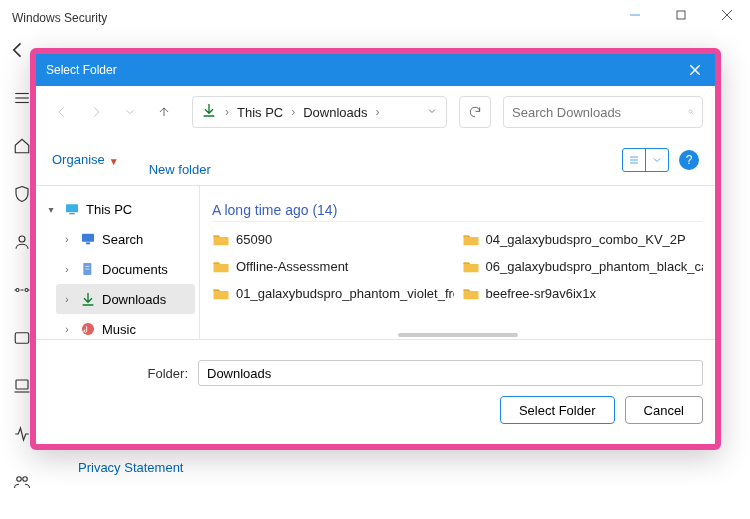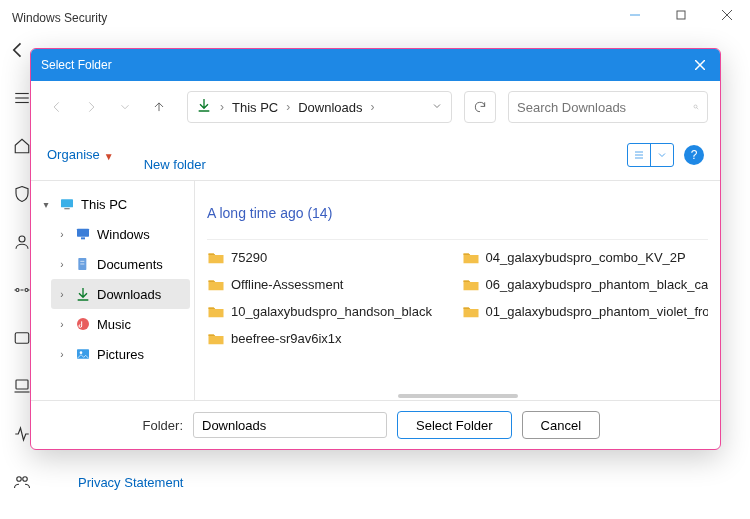--- a/index.html
+++ b/index.html
@@ -7,23 +7,23 @@
 .window-title-bar { height: 36px; display: flex; align-items: center; padding: 0 8px; background: #fff; position: relative; text-align: center; }
 .window-title { font-size: 12px; color: #333; padding-left: 4px; }
 .window-controls { position: absolute; right: 0; top: 0; display: flex; }
 .wc-btn { width: 46px; height: 30px; display: flex; align-items: center; justify-content: center; cursor: pointer; }
 .wc-btn svg { width: 10px; height: 10px; }
 .underlay-back { position: absolute; top: 40px; left: 8px; }
 .underlay-back svg { width: 20px; height: 20px; stroke: #333; }
 .underlay-sidebar { position: absolute; left: 0; top: 80px; width: 44px; display: flex; flex-direction: column; align-items: center; gap: 28px; padding-top: 8px; }
 .underlay-sidebar .ico { width: 20px; height: 20px; display:flex; align-items:center; justify-content:center; color:#333; }
 .underlay-sidebar svg { width: 18px; height: 18px; stroke: #333; fill: none; stroke-width:1.5; }
-.underlay-text { position:absolute; left:78px; top:475px; color:#0067c0; font-size:13px; }
-
-.dialog { position: absolute; left: 30px; top: 48px; width: 691px; height: 402px; background: #fff; border: 1px solid #ec4899; border-radius: 6px; box-shadow: 0 8px 30px rgba(0,0,0,0.2); display:flex; flex-direction:column; overflow:hidden; }
+.underlay-text { position:absolute; left:78px; top:460px; color:#0067c0; font-size:13px; }
+
+.dialog { position: absolute; left: 30px; top: 48px; width: 691px; height: 402px; background: #fff; border: 6px solid #ec4899; border-radius: 6px; box-shadow: 0 8px 30px rgba(0,0,0,0.2); display:flex; flex-direction:column; overflow:hidden; }
 .dlg-title { background: #1e88e5; height: 32px; display:flex; align-items:center; padding:0 10px; color:#fff; font-size:12px; position:relative; }
 .dlg-close { position:absolute; right:0; top:0; width:40px; height:32px; display:flex; align-items:center; justify-content:center; cursor:pointer; }
 .dlg-close svg { width:10px; height:10px; stroke:#fff; stroke-width:1.5; }
 
 .nav-row { display:flex; align-items:center; padding: 10px 12px 10px 12px; gap:6px; }
 .nav-btn { width:28px; height:28px; display:flex; align-items:center; justify-content:center; border-radius:4px; cursor:pointer; }
 .nav-btn svg { width:14px; height:14px; stroke:#555; fill:none; stroke-width:1.5; }
 .nav-btn.disabled svg { stroke:#bbb; }
 .breadcrumb { flex:1; display:flex; align-items:center; gap:4px; border:1px solid #ddd; border-radius:4px; height:32px; padding:0 8px; margin-left:8px; }
 .breadcrumb .dl-icon svg { width:16px; height:16px; stroke:#0a7a2a; fill:none; stroke-width:2; }
@@ -50,28 +50,28 @@
 .main-area { flex:1; display:flex; overflow:hidden; }
 .tree { width:164px; border-right:1px solid #e5e5e5; padding:8px 4px; font-size:13px; overflow:hidden; }
 .tree-row { display:flex; align-items:center; gap:6px; height:30px; padding:0 4px; border-radius:3px; cursor:pointer; }
 .tree-row.selected { background:#e8e8e8; }
 .tree-chev { width:14px; display:flex; justify-content:center; color:#666; font-size:10px; }
 .tree-ico { width:16px; height:16px; display:flex; align-items:center; justify-content:center; }
 .tree-ico svg { width:16px; height:16px; }
 .tree-child { padding-left:16px; }
 
 .content { flex:1; padding:8px 12px; position:relative; overflow:hidden; }
-.group-hdr { color:#3b5fc0; font-size:14px; margin:16px 0 10px 0; border-bottom:1px solid #eee; padding-bottom:18px; }
+.group-hdr { color:#3b5fc0; font-size:14px; margin:8px 0 10px 0; border-bottom:1px solid #eee; padding-bottom:3px; }
 .items-grid { display:grid; grid-template-columns: 1fr 1fr; column-gap:8px; row-gap:12px; }
 .item { display:flex; align-items:center; gap:6px; font-size:13px; color:#222; cursor:pointer; white-space:nowrap; overflow:hidden; }
 .folder-ico { width:18px; height:14px; flex-shrink:0; }
 .folder-ico svg { width:18px; height:14px; }
 .scroll-hint { position:absolute; bottom:2px; left:50%; transform:translateX(-50%); width:120px; height:4px; background:#ccc; border-radius:2px; }
 
-.footer { border-top:1px solid #e5e5e5; padding:10px 12px; display:flex; flex-direction:row; gap:10px; }
+.footer { border-top:1px solid #e5e5e5; padding:20px 12px; display:flex; flex-direction:column; gap:10px; }
 .folder-row { display:flex; align-items:center; gap:10px; }
 .folder-label { font-size:13px; color:#333; width:140px; text-align:right; }
 .folder-input { flex:1; height:26px; border:1px solid #ccc; border-radius:3px; padding:0 8px; font-size:13px; }
 .btn-row { display:flex; justify-content:flex-end; gap:10px; }
 .dlg-btn { height:28px; padding:0 18px; border:1px solid #999; border-radius:4px; background:#fff; font-size:13px; cursor:pointer; }
 .dlg-btn.primary { border-color:#1e88e5; }
 </style>
 </head>
 <body>
 
@@ -261,21 +261,21 @@
       </div>
       <div class="tree-child">
         <div class="tree-row">
           <span class="tree-chev">›</span>
           <span class="tree-ico">
               <svg viewBox="0 0 24 24">
                 <rect x="3" y="4" width="18" height="12" fill="#3b7dd8" rx="1"></rect>
                 <rect x="9" y="17" width="6" height="3" fill="#3b7dd8"></rect>
               </svg>
             </span>
-          <span>Windows</span>
+          <span>Search</span>
         </div>
         <div class="tree-row">
           <span class="tree-chev">›</span>
           <span class="tree-ico">
               <svg viewBox="0 0 24 24">
                 <rect x="5" y="3" width="12" height="18" fill="#6aa0e0" rx="1"></rect>
                 <line x1="8" y1="8" x2="14" y2="8" stroke="#fff"></line>
                 <line x1="8" y1="12" x2="14" y2="12" stroke="#fff"></line>
               </svg>
             </span>
@@ -315,21 +315,21 @@
     </div>
 
     <div class="content">
       <div class="group-hdr">A long time ago (14)</div>
       <div class="items-grid" id="items-grid">
           <div class="item">
             <span class="folder-ico"><svg viewBox="0 0 24 18">
                 <path d="M2 3h7l2 2h11v11H2z" fill="#f4c04a"></path>
                 <path d="M2 3h7l2 2H2z" fill="#e0a92f"></path>
               </svg></span>
-            <span>75290</span>
+            <span>65090</span>
           </div>
           <div class="item">
             <span class="folder-ico"><svg viewBox="0 0 24 18">
                 <path d="M2 3h7l2 2h11v11H2z" fill="#f4c04a"></path>
                 <path d="M2 3h7l2 2H2z" fill="#e0a92f"></path>
               </svg></span>
             <span>04_galaxybudspro_combo_KV_2P</span>
           </div>
           <div class="item">
             <span class="folder-ico"><svg viewBox="0 0 24 18">
@@ -337,27 +337,20 @@
                 <path d="M2 3h7l2 2H2z" fill="#e0a92f"></path>
               </svg></span>
             <span>Offline-Assessment</span>
           </div>
           <div class="item">
             <span class="folder-ico"><svg viewBox="0 0 24 18">
                 <path d="M2 3h7l2 2h11v11H2z" fill="#f4c04a"></path>
                 <path d="M2 3h7l2 2H2z" fill="#e0a92f"></path>
               </svg></span>
             <span>06_galaxybudspro_phantom_black_case_front_</span>
-          </div>
-          <div class="item">
-            <span class="folder-ico"><svg viewBox="0 0 24 18">
-                <path d="M2 3h7l2 2h11v11H2z" fill="#f4c04a"></path>
-                <path d="M2 3h7l2 2H2z" fill="#e0a92f"></path>
-              </svg></span>
-            <span>10_galaxybudspro_handson_black</span>
           </div>
           <div class="item">
             <span class="folder-ico"><svg viewBox="0 0 24 18">
                 <path d="M2 3h7l2 2h11v11H2z" fill="#f4c04a"></path>
                 <path d="M2 3h7l2 2H2z" fill="#e0a92f"></path>
               </svg></span>
             <span>01_galaxybudspro_phantom_violet_front</span>
           </div>
           <div class="item">
             <span class="folder-ico"><svg viewBox="0 0 24 18">

